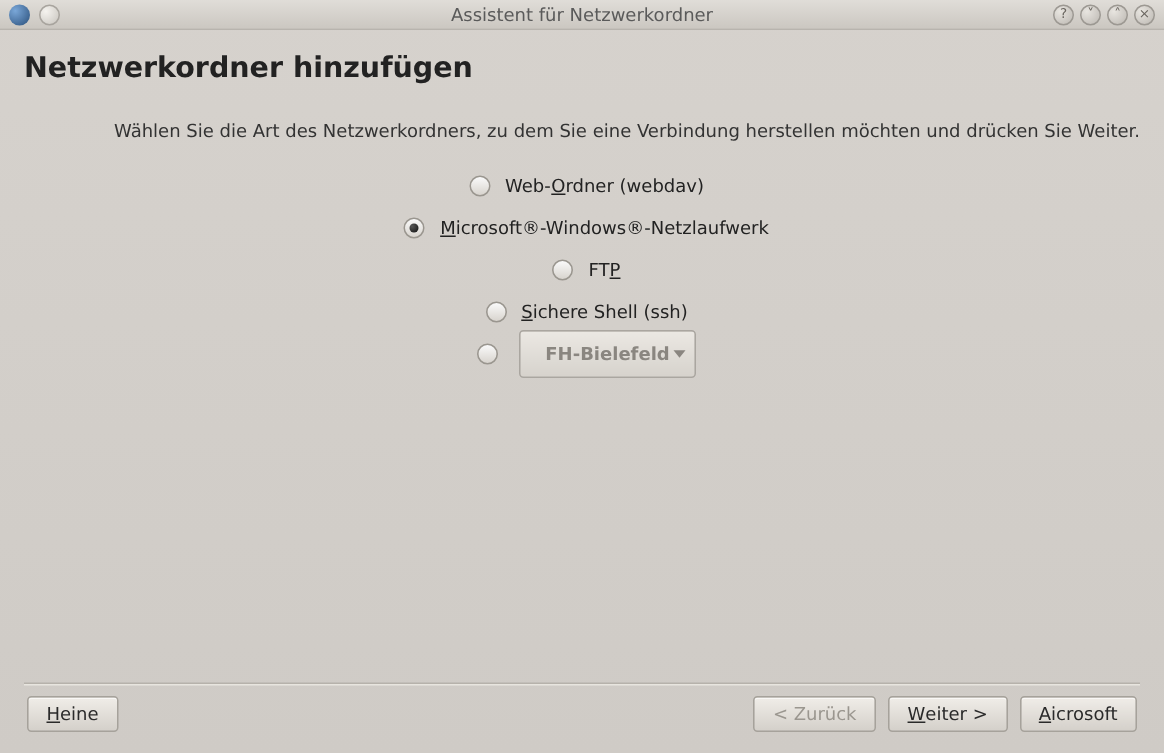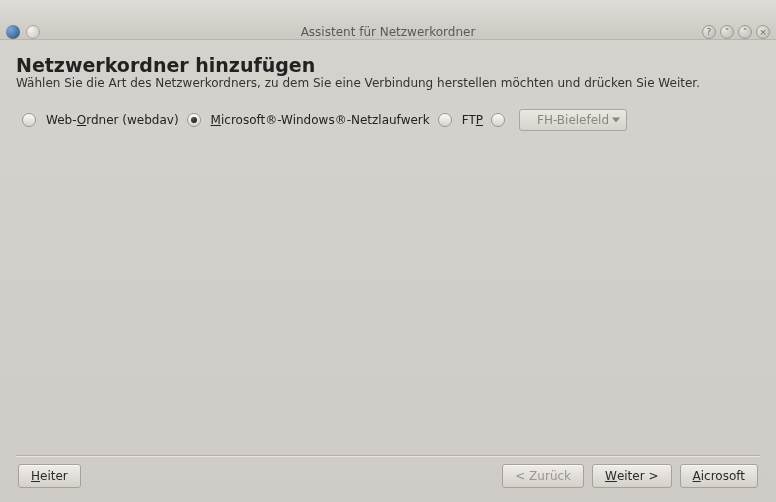--- a/index.html
+++ b/index.html
@@ -1,39 +1,39 @@
 <!DOCTYPE html>
 <html><head>
 <meta charset="utf-8">
 <style>
   * { box-sizing: border-box; margin: 0; padding: 0; }
   html, body { width: 776px; height: 502px; overflow: hidden; font-family: "DejaVu Sans", "Liberation Sans", sans-serif; font-size: 12px; color: #2a2a2a; }
   body { background: linear-gradient(to bottom, #d6d2cd 0%, #cfcbc6 100%); display: flex; flex-direction: column; }
 
-  .titlebar { height: 40px; display: flex; align-items: flex-end; padding: 0 6px; background: linear-gradient(to bottom, #e0ddd8, #cbc7c1); border-bottom: 1px solid #b8b4ae; position: relative; }
+  .titlebar { height: 20px; display: flex; align-items: center; padding: 0 6px; background: linear-gradient(to bottom, #e0ddd8, #cbc7c1); border-bottom: 1px solid #b8b4ae; position: relative; }
   .titlebar .left-icons { display: flex; gap: 6px; align-items: center; }
   .titlebar .right-icons { display: flex; gap: 4px; align-items: center; margin-left: auto; }
   .titlebar .title { position: absolute; left: 0; right: 0; text-align: center; color: #5a5a5a; font-size: 12px; pointer-events: none; }
   .tb-icon { width: 14px; height: 14px; border-radius: 50%; display: flex; align-items: center; justify-content: center; }
   .tb-app { background: radial-gradient(circle at 30% 30%, #7aa7d8, #2a4f7a); }
   .tb-dot { background: radial-gradient(circle at 30% 30%, #f5f3ef, #c8c4be); border: 1px solid #a8a49e; }
   .tb-ctrl { background: radial-gradient(circle at 30% 30%, #e8e5e0, #bcb8b2); border: 1px solid #9c9892; color: #6a6660; font-size: 9px; }
 
   .content { flex: 1; padding: 14px 16px 8px 16px; display: flex; flex-direction: column; }
-  h1 { font-size: 19px; font-weight: bold; color: #222; margin-bottom: 0; }
-  .subtitle { font-size: 12px; color: #333; margin-bottom: 20px; }
+  h1 { font-size: 19px; font-weight: bold; color: #222; margin-bottom: 24px; }
+  .subtitle { font-size: 12px; color: #333; margin-bottom: 20px; text-align: right; }
 
-  .options { display: flex; gap: 8px; padding-left: 6px; align-items: center; }
+  .options { display: flex; flex-direction: column; gap: 8px; padding-left: 6px; align-items: center; }
   .option-row { display: flex; align-items: center; gap: 10px; height: 20px; }
   .radio { width: 14px; height: 14px; border-radius: 50%; background: linear-gradient(to bottom, #fafafa, #d8d4ce); border: 1px solid #9a968f; display: flex; align-items: center; justify-content: center; flex-shrink: 0; }
   .radio.checked::after { content: ""; width: 6px; height: 6px; border-radius: 50%; background: radial-gradient(circle at 30% 30%, #555, #111); }
   .opt-label { font-size: 12px; color: #222; }
   .opt-label .ul { text-decoration: underline; }
 
-  .combo { flex: 1; height: 22px; background: linear-gradient(to bottom, #ebe8e3, #d6d2cc); border: 1px solid #aaa6a0; border-radius: 3px; display: flex; align-items: center; padding: 0 17px; color: #8a8680; position: relative; margin-left: 4px; }
+  .combo { flex: 1; height: 32px; background: linear-gradient(to bottom, #ebe8e3, #d6d2cc); border: 1px solid #aaa6a0; border-radius: 3px; display: flex; align-items: center; padding: 0 17px; color: #8a8680; position: relative; margin-left: 4px; font-weight: bold; }
   .combo .arrow { position: absolute; right: 6px; top: 50%; transform: translateY(-50%); width: 0; height: 0; border-left: 4px solid transparent; border-right: 4px solid transparent; border-top: 5px solid #8a8680; }
 
   .separator { height: 1px; background: #b6b2ab; margin: 0 0 8px 0; box-shadow: 0 1px 0 #e8e5df; }
   .buttonbar { display: flex; align-items: center; padding: 0 2px 6px 2px; gap: 8px; }
   .spacer { flex: 1; }
   .btn { height: 24px; padding: 0 12px; background: linear-gradient(to bottom, #f0ede8, #d4d0ca); border: 1px solid #a6a29b; border-radius: 3px; font-size: 12px; color: #2a2a2a; display: flex; align-items: center; cursor: default; box-shadow: inset 0 1px 0 rgba(255,255,255,0.6); }
   .btn.disabled { color: #9a968f; }
   .btn .ul { text-decoration: underline; }
 </style>
 </head>
@@ -67,38 +67,42 @@
     <div class="option-row">
       <div class="radio checked"></div>
       <span class="opt-label"><span></span><span class="ul">M</span><span>icrosoft®-Windows®-Netzlaufwerk</span></span>
     </div>
 
     <div class="option-row">
       <div class="radio"></div>
       <span class="opt-label"><span>FT</span><span class="ul">P</span><span></span></span>
     </div>
 
+    <div class="option-row">
+      <div class="radio"></div>
+      <span class="opt-label"><span></span><span class="ul">S</span><span>ichere Shell (ssh)</span></span>
+    </div>
 
     <div class="option-row">
       <div class="radio"></div>
       <div class="combo">
         <span>FH-Bielefeld</span>
         <div class="arrow"></div>
       </div>
     </div>
 
   </div>
 
   <div style="flex:1"></div>
   <div class="separator"></div>
 
   <div class="buttonbar">
     <div class="btn">
         <span class="ul">H</span>
-        <span>eiter</span>
+        <span>eine</span>
       </div>
     <div class="spacer"></div>
     <div class="btn disabled">
         <span>&lt; Zurück</span>
       </div>
     <div class="btn">
         <span class="ul">W</span>
         <span>eiter &gt;</span>
       </div>
     <div class="btn">

